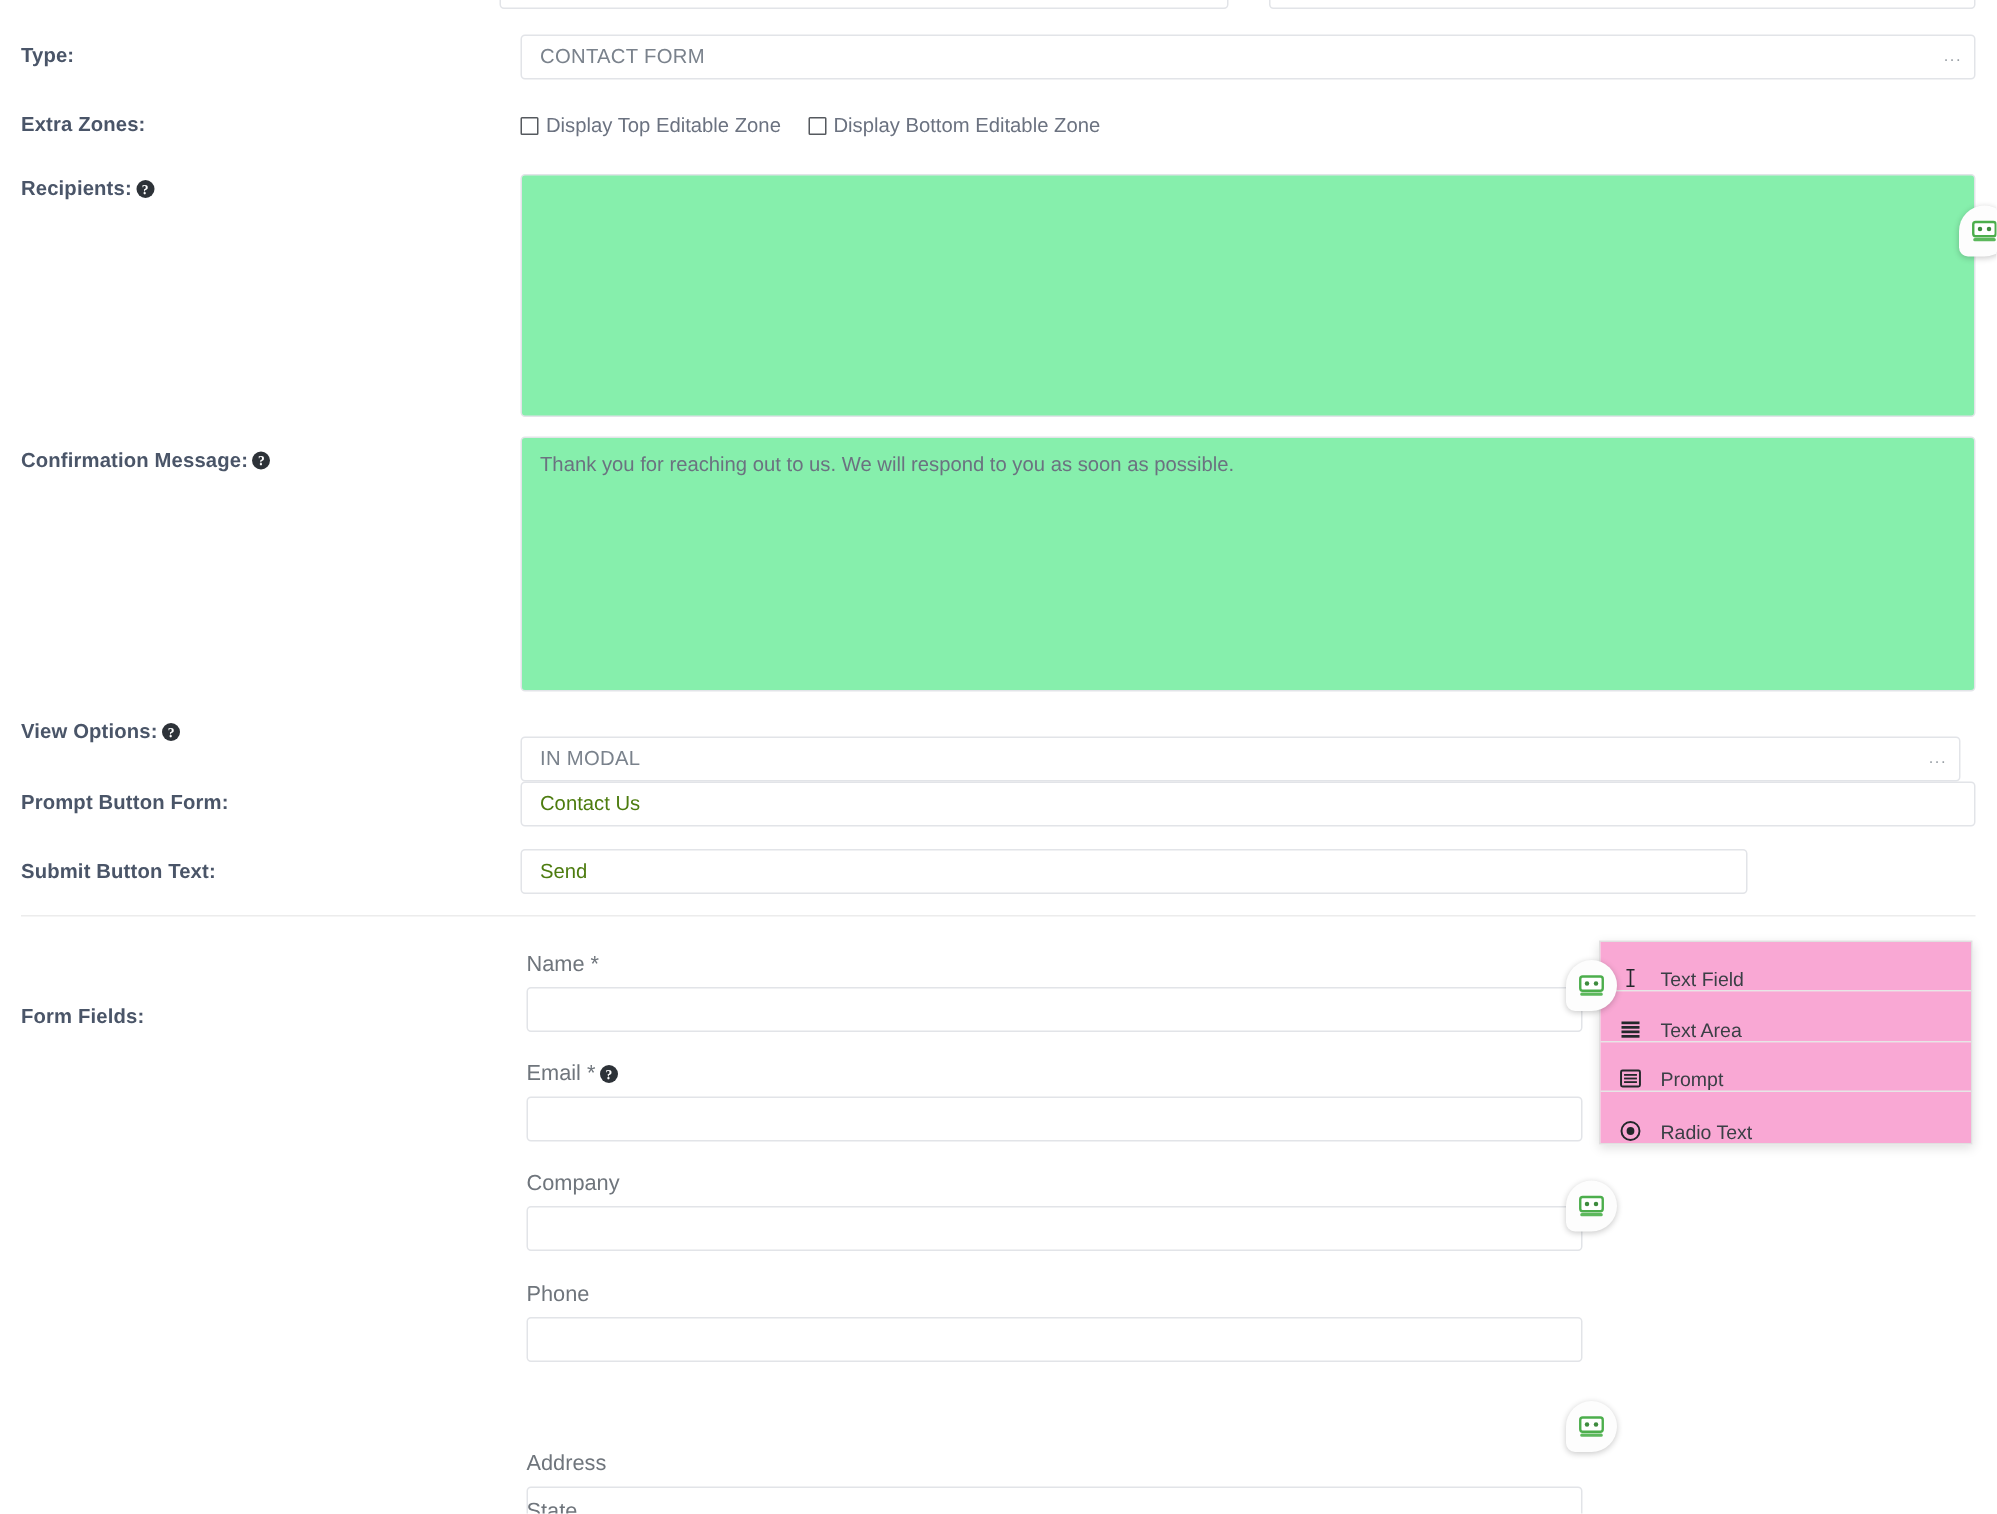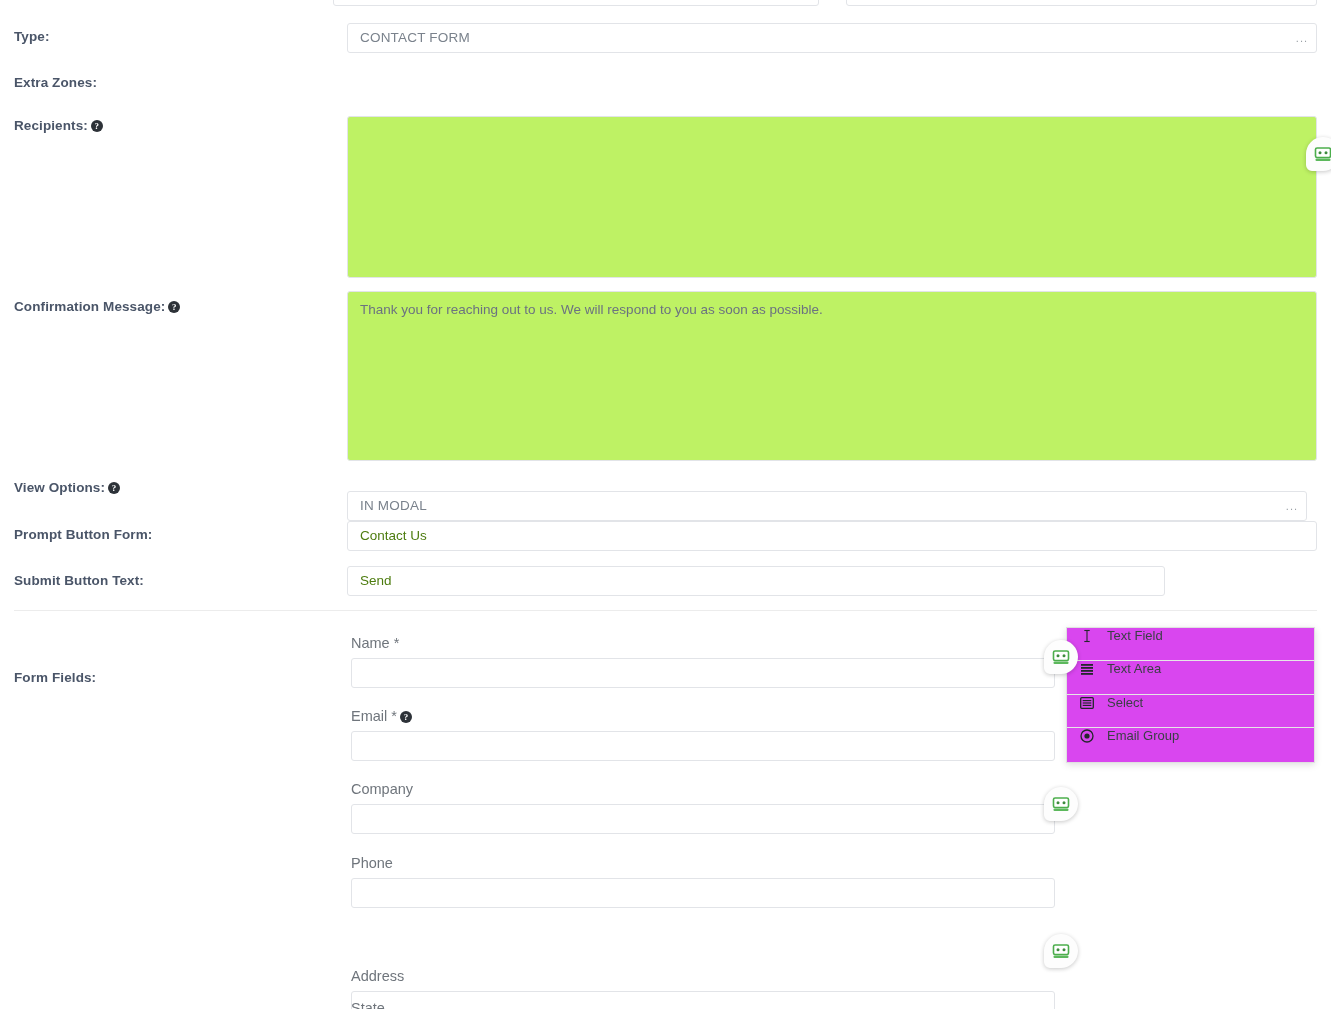--- a/index.html
+++ b/index.html
@@ -30,21 +30,21 @@
     border-radius: 3px; font-size: 13.5px; color: #4d7c0f;
     padding: 0 12px; line-height: 1; display: flex; align-items: center;
     font-family: "Liberation Sans", sans-serif;
   }
   .inp.sel { color: #7a828c; letter-spacing: .2px; }
   .ell {
     position: absolute; right: 8px; top: 50%; transform: translateY(-50%);
     font-size: 11px; color: #9aa0a6; letter-spacing: 1px;
   }
   .ta {
-    position: absolute; border: 1px solid #e2e4e8; background: #bef264;
+    position: absolute; border: 1px solid #e2e4e8; background: #86efac;
     border-radius: 3px; font-size: 13.5px; color: #6b7280;
     padding: 10px 12px; overflow: hidden;
   }
 
   
   .cbrow { position: absolute; display: flex; align-items: center; gap: 18px; }
   .cbwrap { display: flex; align-items: center; gap: 5px; }
   .cbbox {
     width: 12px; height: 12px; border: 1px solid #55595e;
     background: #fff; border-radius: 1px; flex: 0 0 auto;
@@ -75,23 +75,23 @@
   }
   .badge svg { display: block; }
 
   
   .menu {
     position: absolute; left: 1066px; top: 627px; width: 249px;
     background: #fff; border: 1px solid #e0e0e0;
     box-shadow: 0 2px 7px rgba(0,0,0,.13); z-index: 20;
   }
   .mitem {
-    display: flex; align-items: flex-start; height: 33.4px;
+    display: flex; align-items: flex-end; height: 33.4px;
     padding-left: 12px; gap: 12px;
-    border-bottom: 1px solid #e6e6e6; background: #d946ef;
+    border-bottom: 1px solid #e6e6e6; background: #f9a8d4;
   }
   .mitem:last-child { border-bottom: none; }
   .mlabel { font-size: 13px; color: #3a3f45; white-space: nowrap; }
   .micon {
     width: 16px; height: 16px; flex: 0 0 auto;
     display: flex; align-items: center; justify-content: center;
     color: #23272b;
   }
 </style>
 </head>
@@ -102,20 +102,30 @@
   <div class="inp" style="left:333px; top:-16px; width:486px; height:22px;"></div>
   <div class="inp" style="left:846px; top:-16px; width:471px; height:22px;"></div>
 
   <div class="lbl" style="top:29px;">Type:</div>
   <div class="inp sel" style="left:347px; top:23px; width:970px; height:30px;">
     <span>CONTACT FORM</span>
     <span class="ell">...</span>
   </div>
 
   <div class="lbl" style="top:75px;">Extra Zones:</div>
+  <div class="cbrow" style="left:347px; top:76px;">
+    <label class="cbwrap">
+      <span class="cbbox"></span>
+      <span class="cblbl">Display Top Editable Zone</span>
+    </label>
+    <label class="cbwrap">
+      <span class="cbbox"></span>
+      <span class="cblbl">Display Bottom Editable Zone</span>
+    </label>
+  </div>
 
   <div class="lbl" style="top:118px;">
     <span>Recipients:</span><span class="helpicon">?</span>
   </div>
   <div class="ta" style="left:347px; top:116px; width:970px; height:162px;"></div>
 
   <div class="lbl" style="top:299px;">
     <span>Confirmation Message:</span><span class="helpicon">?</span>
   </div>
   <div class="ta" style="left:347px; top:291px; width:970px; height:170px;">Thank you for reaching out to us. We will respond to you as soon as possible.</div>
@@ -213,30 +223,30 @@
       <span class="micon">
         <svg width="14" height="14" viewBox="0 0 14 14">
           <rect x="0.7" y="1.7" width="12.6" height="10.6" rx="1" fill="none" stroke="#23272b" stroke-width="1.3"></rect>
           <g fill="#23272b">
               <rect x="2.7" y="4" width="8.6" height="1.2"></rect>
               <rect x="2.7" y="6.4" width="8.6" height="1.2"></rect>
           <rect x="2.7" y="8.8" width="8.6" height="1.2"></rect>
             </g>
           </svg>
       </span>
-      <span class="mlabel">Select</span>
+      <span class="mlabel">Prompt</span>
     </div>
     <div class="mitem">
       <span class="micon">
         <svg width="14" height="14" viewBox="0 0 14 14">
           <circle cx="7" cy="7" r="6" fill="none" stroke="#23272b" stroke-width="1.3"></circle>
           <circle cx="7" cy="7" r="2.6" fill="#23272b"></circle>
           </svg>
       </span>
-      <span class="mlabel">Email Group</span>
+      <span class="mlabel">Radio Text</span>
     </div>
   </div>
 
   <div class="badge" style="left:1306px; top:137px;">
     <span>
       <svg width="18" height="18" viewBox="0 0 18 18">
         <rect x="1.5" y="3" width="15" height="9.5" rx="1.6" fill="#fff" stroke="#4cae4c" stroke-width="1.6"></rect>
         <circle cx="6" cy="7.7" r="1.5" fill="#3d8b3d"></circle>
           <circle cx="12" cy="7.7" r="1.5" fill="#3d8b3d"></circle>
         <rect x="1.5" y="13.6" width="15" height="2.3" rx="1" fill="#5cb85c"></rect>

